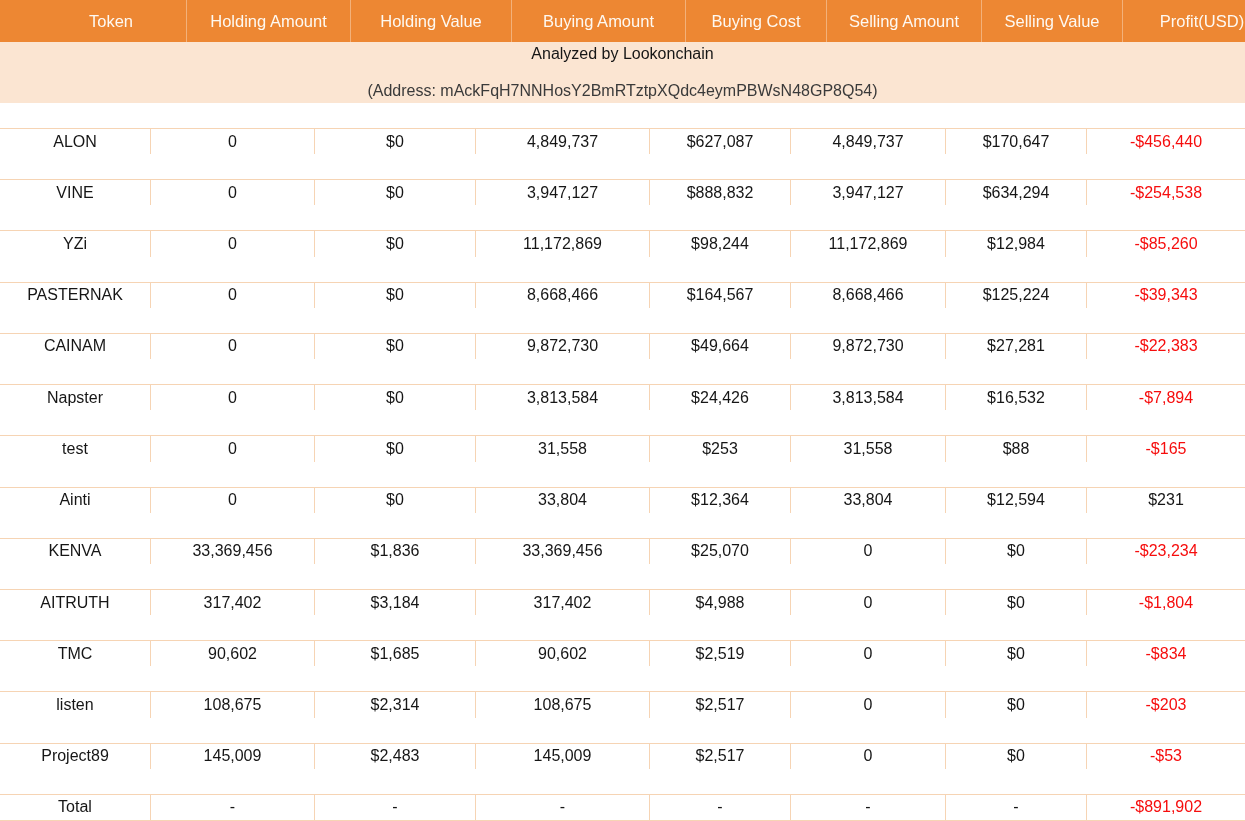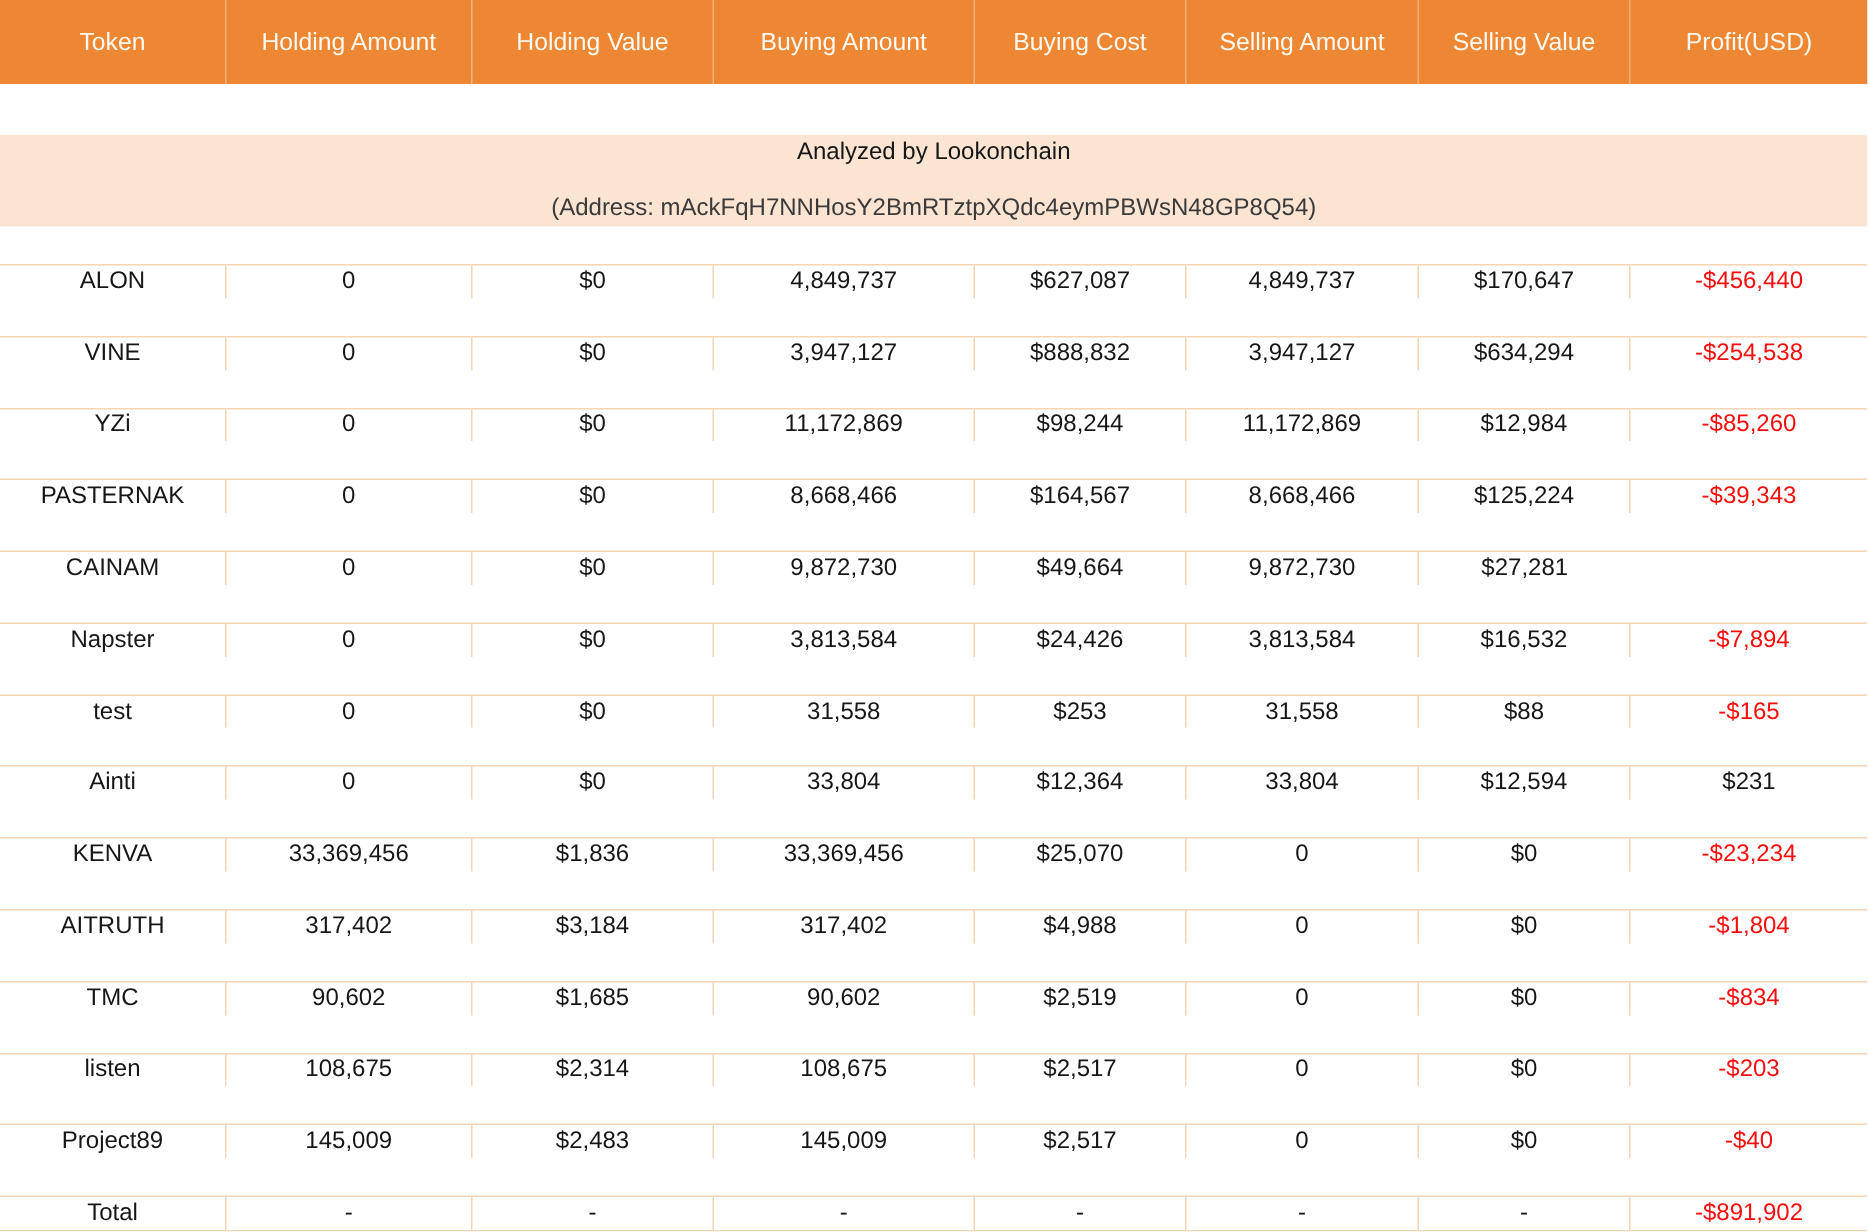--- a/index.html
+++ b/index.html
@@ -24,43 +24,43 @@
     display: flex;
     flex-direction: column;
     width: 1245px;
     height: 821px;
   }
   .row {
     display: grid;
     grid-template-columns: 151px 164px 161px 174px 141px 155px 141px 158px;
   }
   .header-row {
-    height: 56px;
+    height: 42px;
     background: var(--header-bg);
     flex: 0 0 auto;
+    padding-left: 36px;
   }
   .header-cell {
     display: flex;
     align-items: center;
     justify-content: center;
     color: var(--header-text);
     font-size: 16.5px;
     border-right: 1px solid rgba(255,255,255,0.35);
   }
   .header-cell:last-child { border-right: none; }
   .subtitle-band {
     height: 61px;
     background: var(--subtitle-bg);
     flex: 0 0 auto;
     display: flex;
     flex-direction: column;
     align-items: center;
     justify-content: center;
     gap: 19px;
-    margin-top: 34px;
   }
   .subtitle-title {
     font-size: 16px;
     color: var(--text);
   }
   .subtitle-address {
     font-size: 16px;
     color: var(--address-text);
   }
   .body {
@@ -148,20 +148,21 @@
         <div class="cell loss">-$39,343</div>
       </div>
       <div class="row body-row">
         <div class="cell">CAINAM</div>
         <div class="cell">0</div>
         <div class="cell">$0</div>
         <div class="cell">9,872,730</div>
         <div class="cell">$49,664</div>
         <div class="cell">9,872,730</div>
         <div class="cell">$27,281</div>
+        <div class="cell loss">-$22,383</div>
       </div>
       <div class="row body-row">
         <div class="cell">Napster</div>
         <div class="cell">0</div>
         <div class="cell">$0</div>
         <div class="cell">3,813,584</div>
         <div class="cell">$24,426</div>
         <div class="cell">3,813,584</div>
         <div class="cell">$16,532</div>
         <div class="cell loss">-$7,894</div>
@@ -227,21 +228,21 @@
         <div class="cell loss">-$203</div>
       </div>
       <div class="row body-row">
         <div class="cell">Project89</div>
         <div class="cell">145,009</div>
         <div class="cell">$2,483</div>
         <div class="cell">145,009</div>
         <div class="cell">$2,517</div>
         <div class="cell">0</div>
         <div class="cell">$0</div>
-        <div class="cell loss">-$40</div>
+        <div class="cell loss">-$53</div>
       </div>
       <div class="row body-row">
         <div class="cell">Total</div>
         <div class="cell">-</div>
         <div class="cell">-</div>
         <div class="cell">-</div>
         <div class="cell">-</div>
         <div class="cell">-</div>
         <div class="cell">-</div>
         <div class="cell loss">-$891,902</div>

